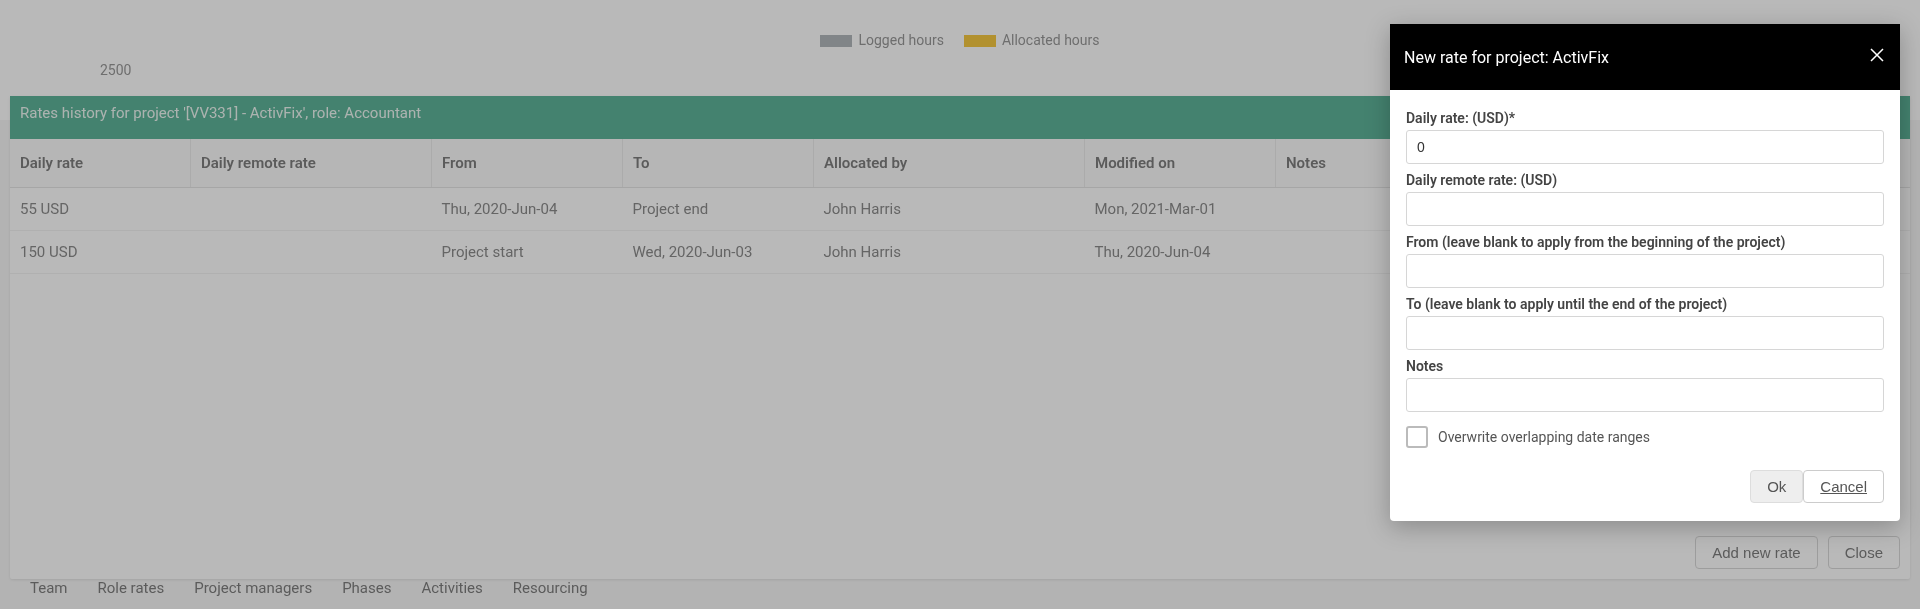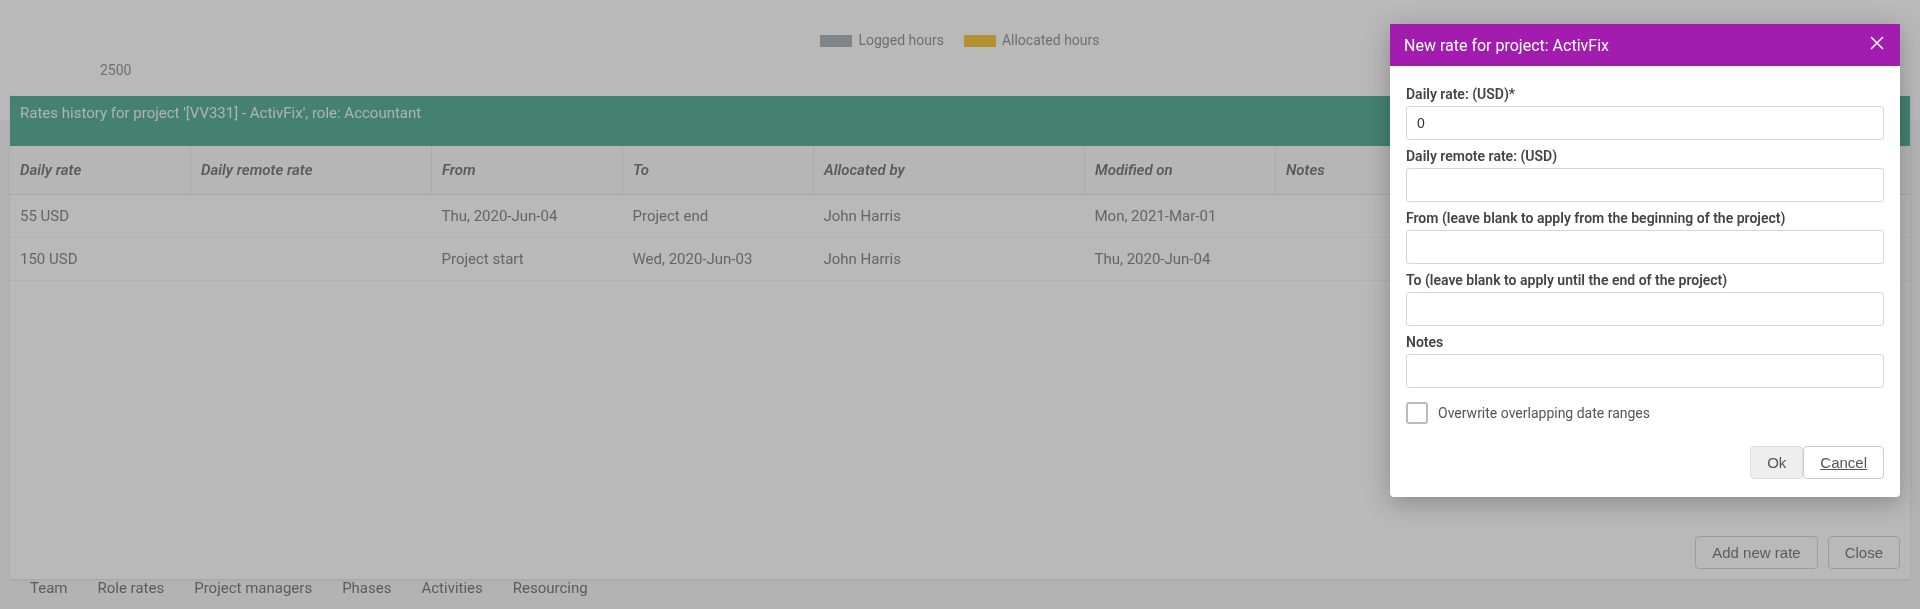--- a/index.html
+++ b/index.html
@@ -51,40 +51,39 @@
     right: 10px;
     top: 96px;
     bottom: 30px;
     background: #fff;
     border-radius: 2px;
     box-shadow: 0 1px 3px rgba(0,0,0,0.12);
     display:flex;
     flex-direction: column;
   }
   .panel-header {
-    height: 50px;
+    height: 43px;
     line-height: 34px;
     padding: 0 10px;
     background: #2b9b78;
     color: #e8f4ef;
     font-size: 15px;
   }
   .table-wrap { flex: 0 0 auto; }
   table.rates { width:100%; border-collapse: collapse; table-layout: auto; }
   table.rates th {
     text-align:left;
     font-weight:600;
     font-size:15px;
     color:#555;
     height:48px;
     padding: 0 10px;
     border-left: 1px solid #e6e6e6;
     border-bottom: 1px solid #ddd;
     background:#fafafa;
-    font-style:italic;
   }
   table.rates th:first-child { border-left: none; }
   table.rates td {
     height:42px;
     padding:0 10px;
     font-size:15px;
     color:#666;
     border-bottom: 1px solid #eee;
   }
   table.rates th.actions, table.rates td.actions {
@@ -136,24 +135,24 @@
     top: 24px;
     right: 20px;
     width: 510px;
     background:#fff;
     border-radius:4px;
     box-shadow: 0 6px 24px rgba(0,0,0,0.25);
     display:flex;
     flex-direction: column;
   }
   .modal-header {
-    background:#a21caf;
+    background:#000000;
     color:#fff;
     font-size:16px;
-    padding:10px 14px;
+    padding:22px 14px;
     display:flex;
     align-items:center;
   }
   .modal-header .title { flex:1; }
   .close-x { cursor:pointer; }
   .close-x svg { width:18px; height:18px; stroke:#fff; }
   .modal-body { padding: 12px 16px 8px 16px; }
   .field-label { font-size:14px; font-weight:600; color:#444; margin-top:8px; margin-bottom:4px; }
   .field-input {
     width:100%;

